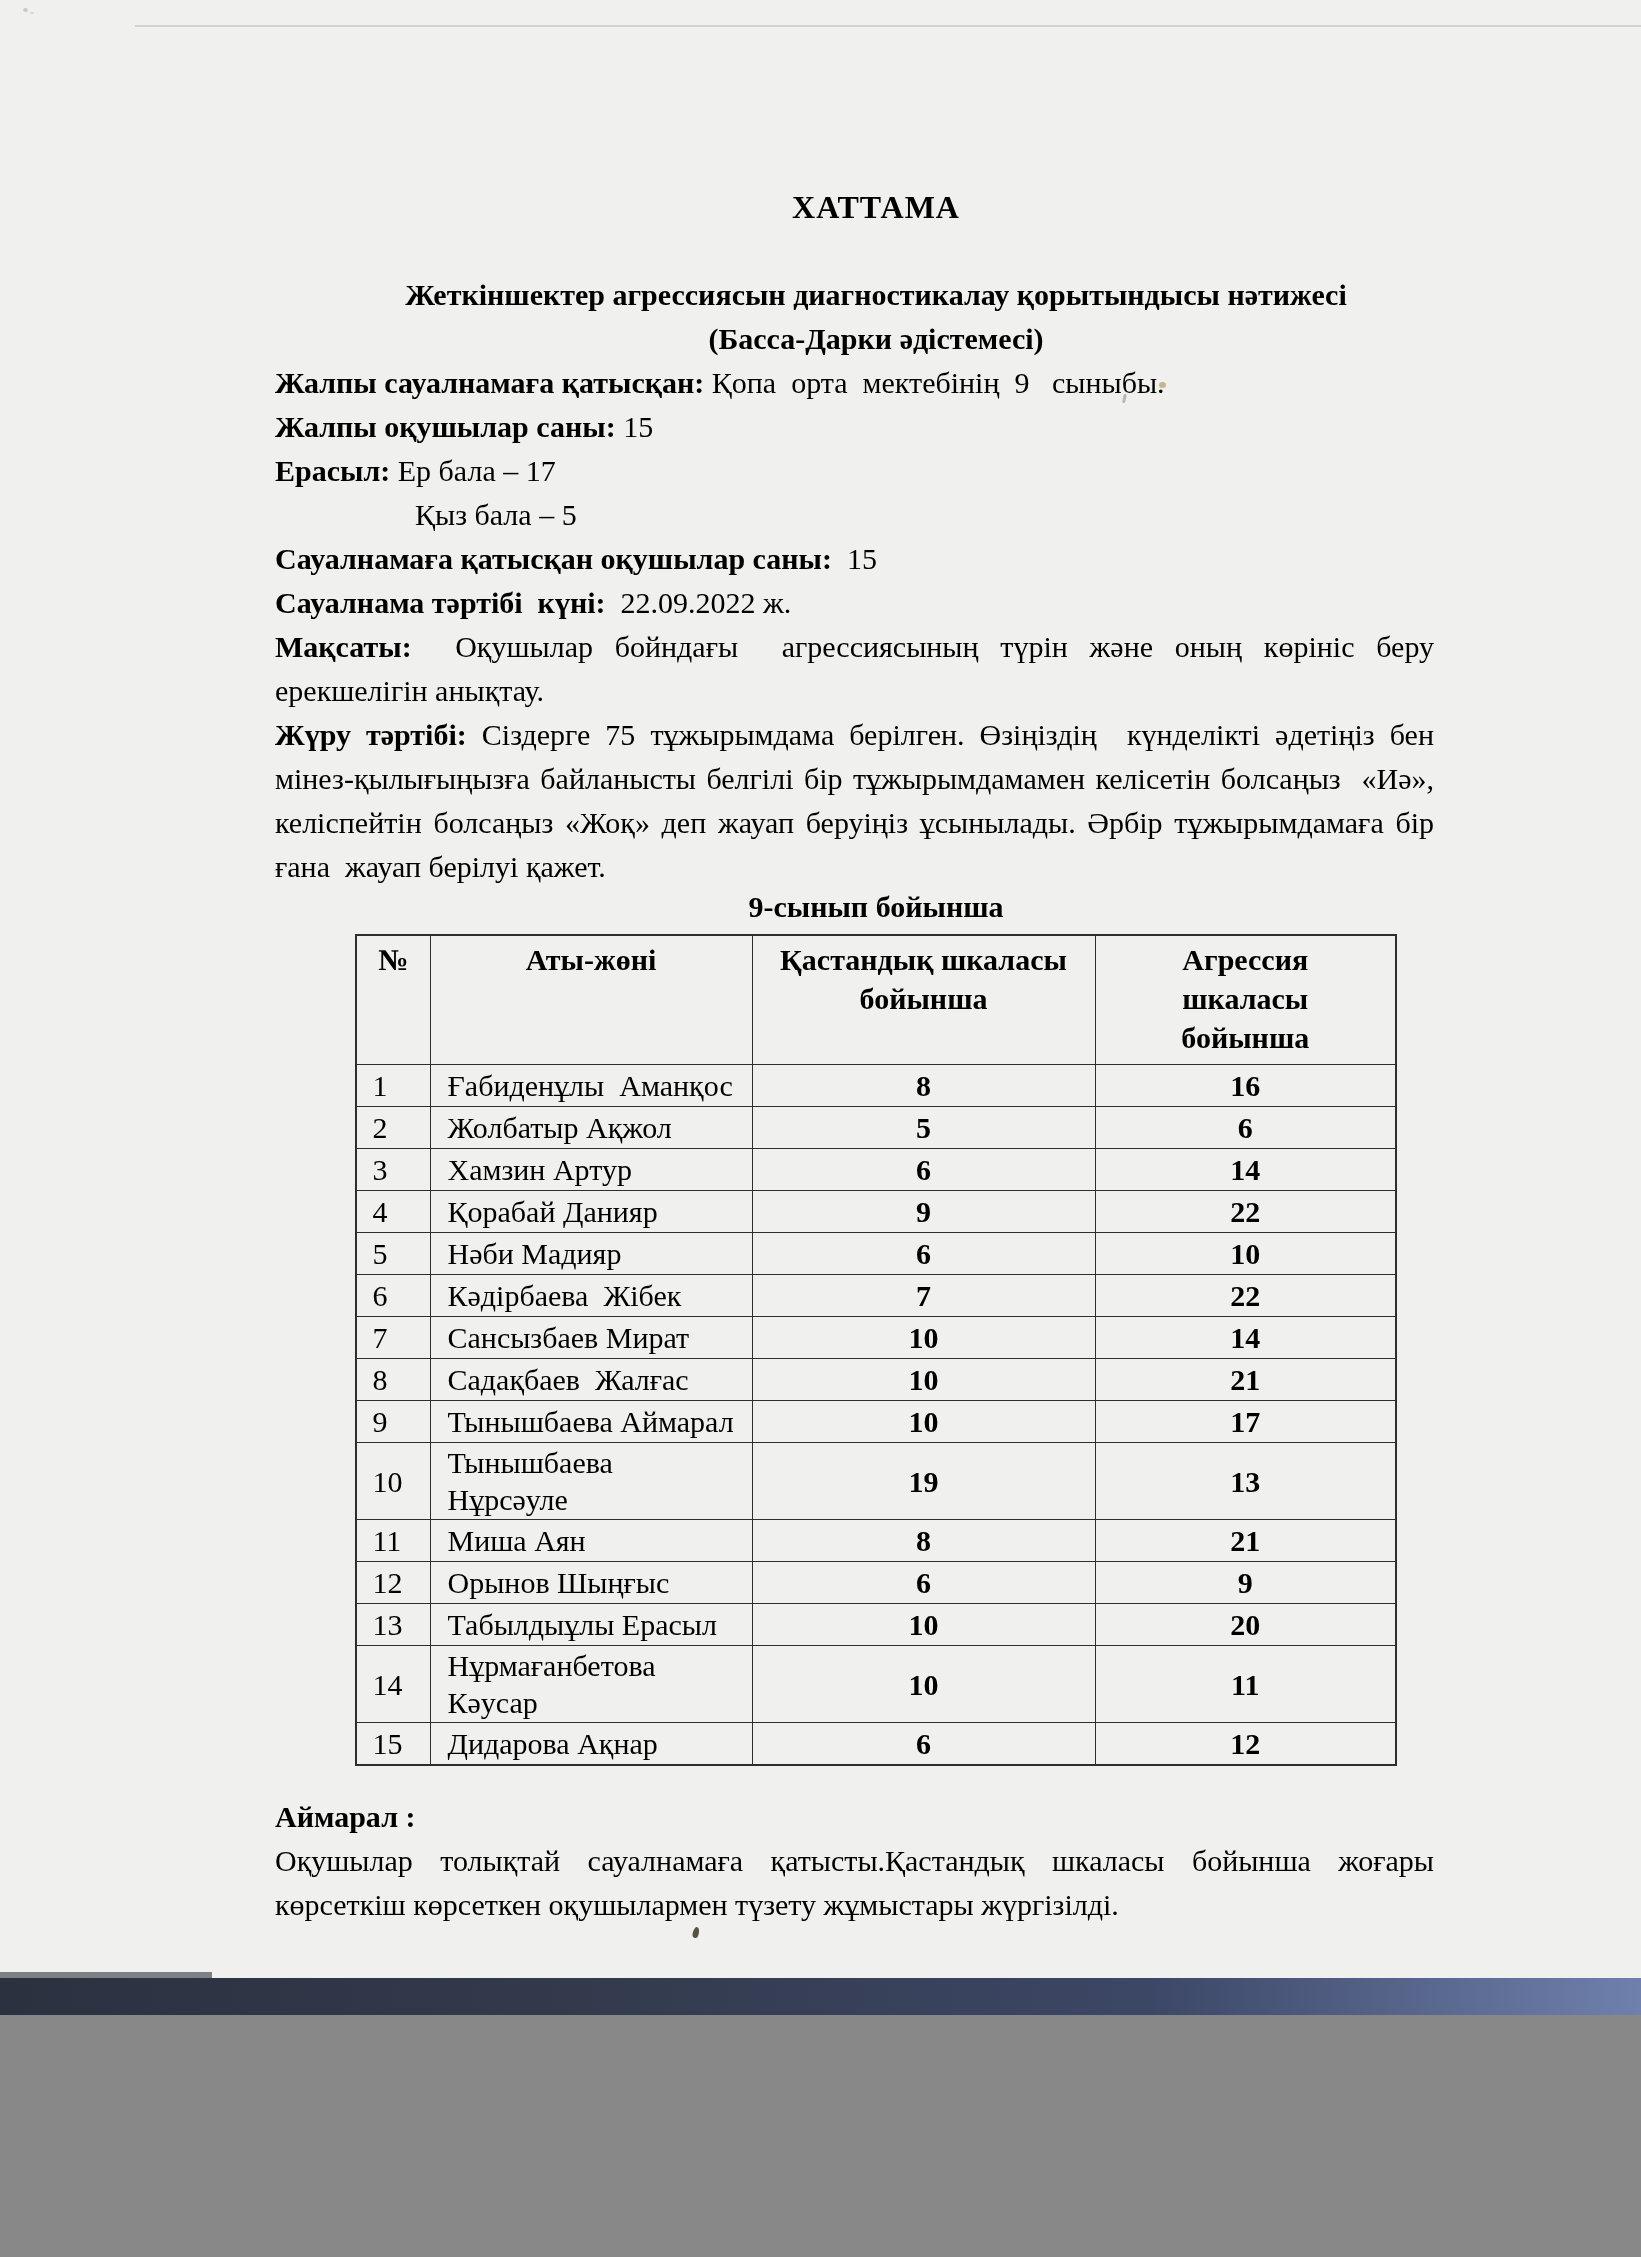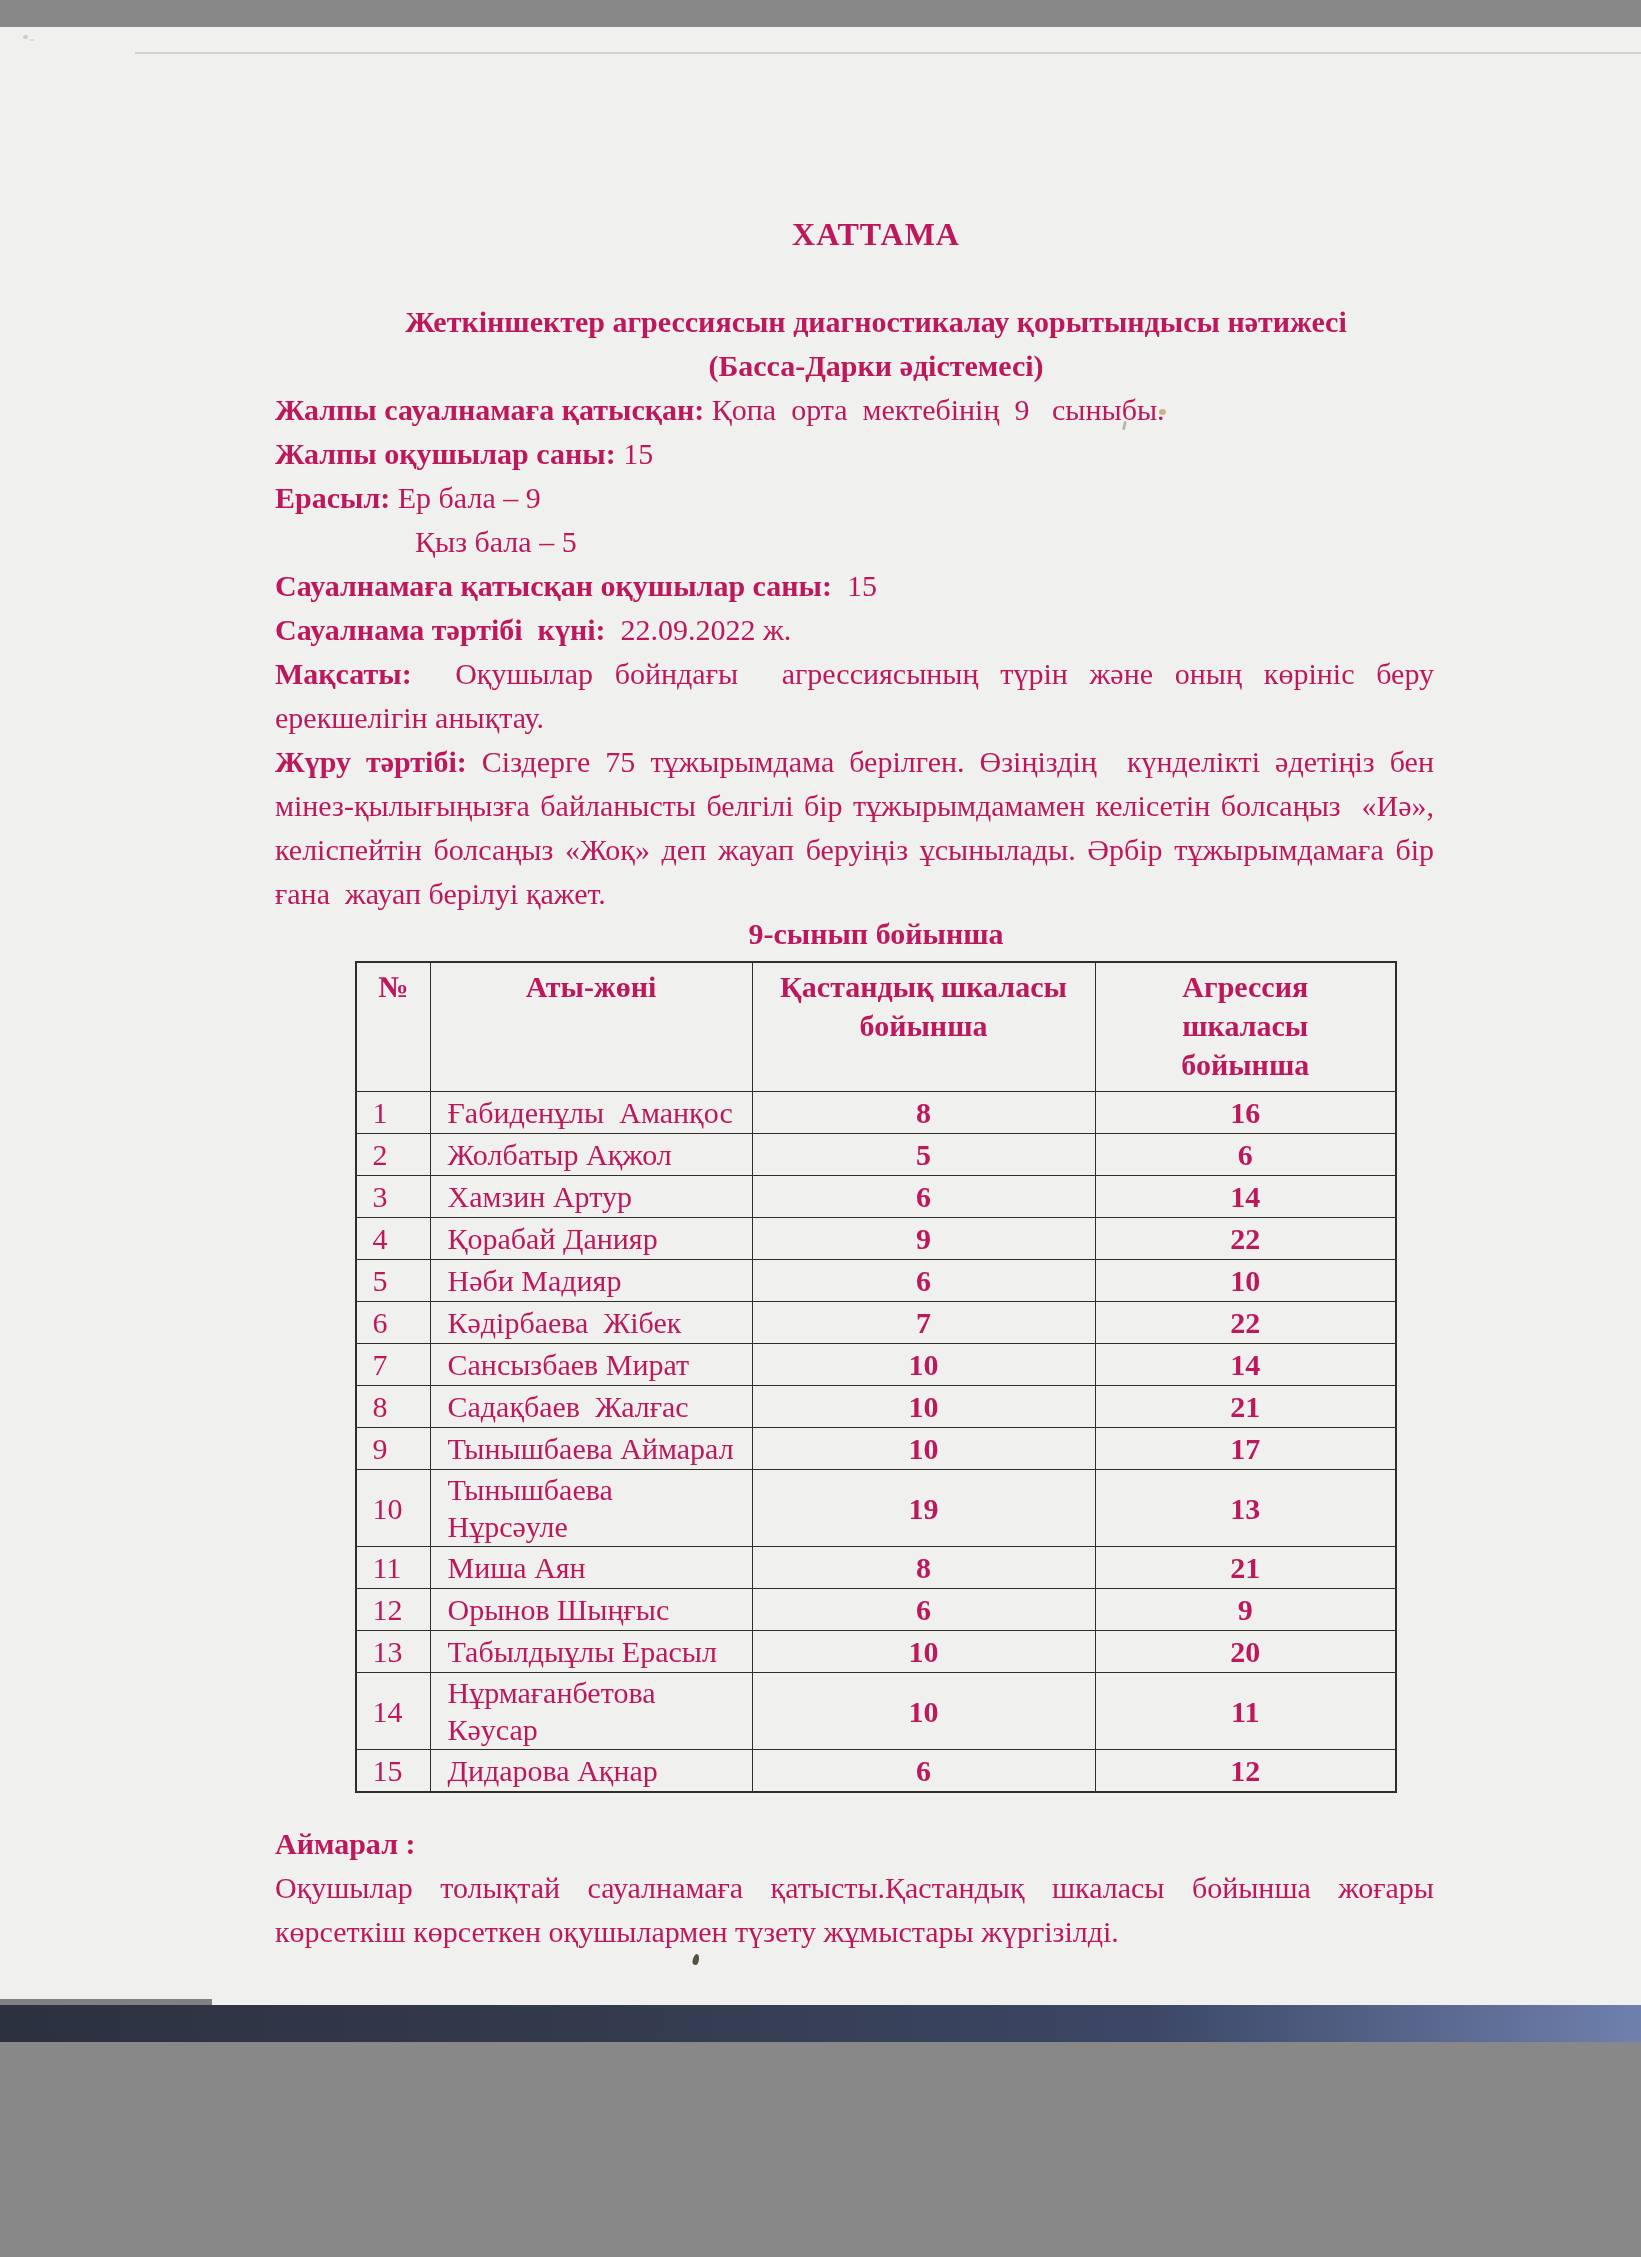--- a/index.html
+++ b/index.html
@@ -1,22 +1,21 @@
 <!DOCTYPE html>
 <html><head>
 <meta charset="utf-8">
 <style>
   html,body { margin:0; padding:0; background:#888; }
   .page {
     position:relative; width:1641px; height:2015px;
     background:#f0f0ee;
     font-family:"Liberation Serif", serif;
-    color:#be185d;
+    color:#000000;
     overflow:hidden;
-    margin-top:27px;
   }
   
   .top-edge-line { position:absolute; top:25px; left:135px; right:0; height:1.9px; background:#d2d2cf; }
   .corner-dot-1 { position:absolute; left:23px; top:7.7px; width:4.8px; height:3.9px; background:#cbcbc8; border-radius:50%; }
   .corner-dot-2 { position:absolute; left:30px; top:11.6px; width:3.9px; height:2.9px; background:#d6d6d3; border-radius:50%; }
   .speck-1 { position:absolute; left:1159px; top:382px; width:6.8px; height:5.8px; background:#c2a97c; border-radius:50%; opacity:.85; }
   .speck-2 { position:absolute; left:1123px; top:394px; width:2.9px; height:8.7px; background:#a9a9a2; border-radius:1.9px; transform:rotate(12deg); opacity:.8; }
   .ink-dot { position:absolute; left:693px; top:1927px; width:5.8px; height:10.6px; background:#45402f; border-radius:50% 50% 50% 50% / 60% 60% 40% 40%; transform:rotate(14deg); opacity:.9; }
   .bottom-band { position:absolute; left:0; bottom:0; width:100%; height:37px; }
   .bottom-band::before { content:""; position:absolute; left:0; top:-5.8px; width:212px; height:5.8px; background:rgba(32,36,46,.55); }
@@ -72,21 +71,21 @@
 
     <div class="line center">
       <span class="b">Жалпы сауалнамаға қатысқан:</span><span> Қопа  орта  мектебінің  9   сыныбы.</span>
     </div>
 
     <div class="line">
       <span class="b">Жалпы оқушылар саны:</span><span> 15</span>
     </div>
 
     <div class="line">
-      <span class="b">Ерасыл:</span><span> Ер бала – 9</span>
+      <span class="b">Ерасыл:</span><span> Ер бала – 17</span>
     </div>
 
     <div class="line indent1">
       <span>Қыз бала – 5</span>
     </div>
 
     <div class="line">
       <span class="b">Сауалнамаға қатысқан оқушылар саны:</span><span>  15</span>
     </div>
 

